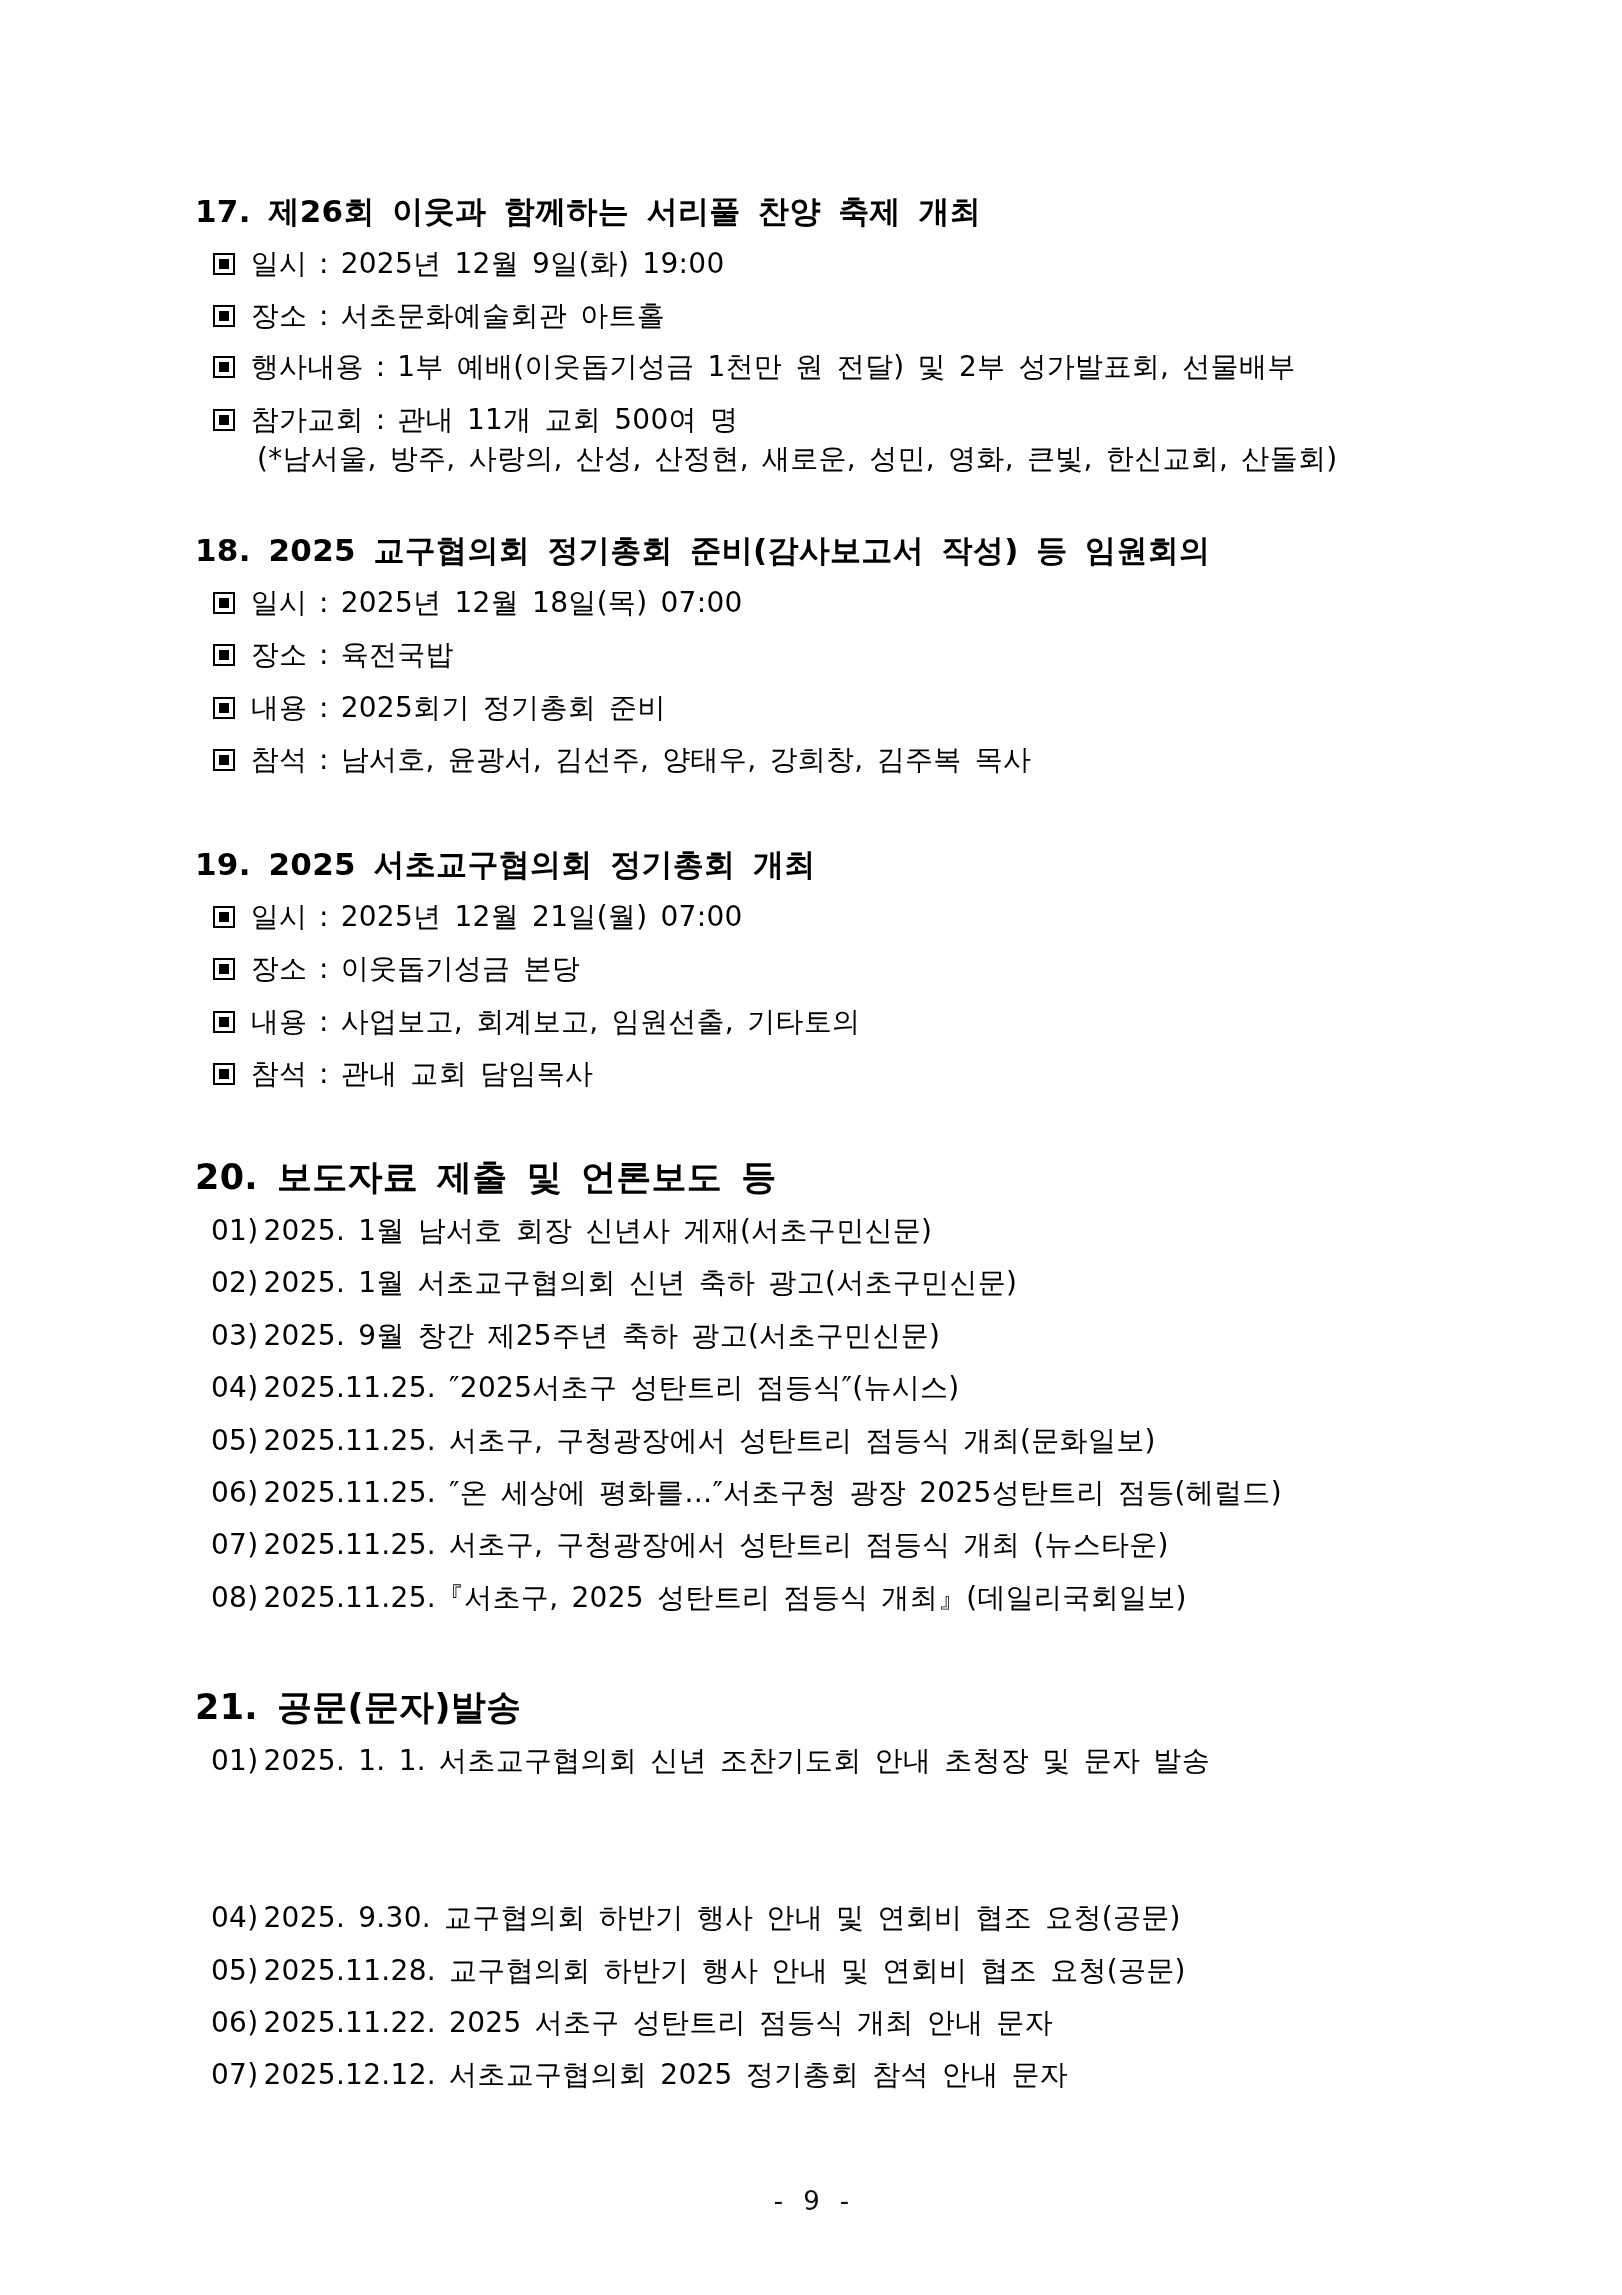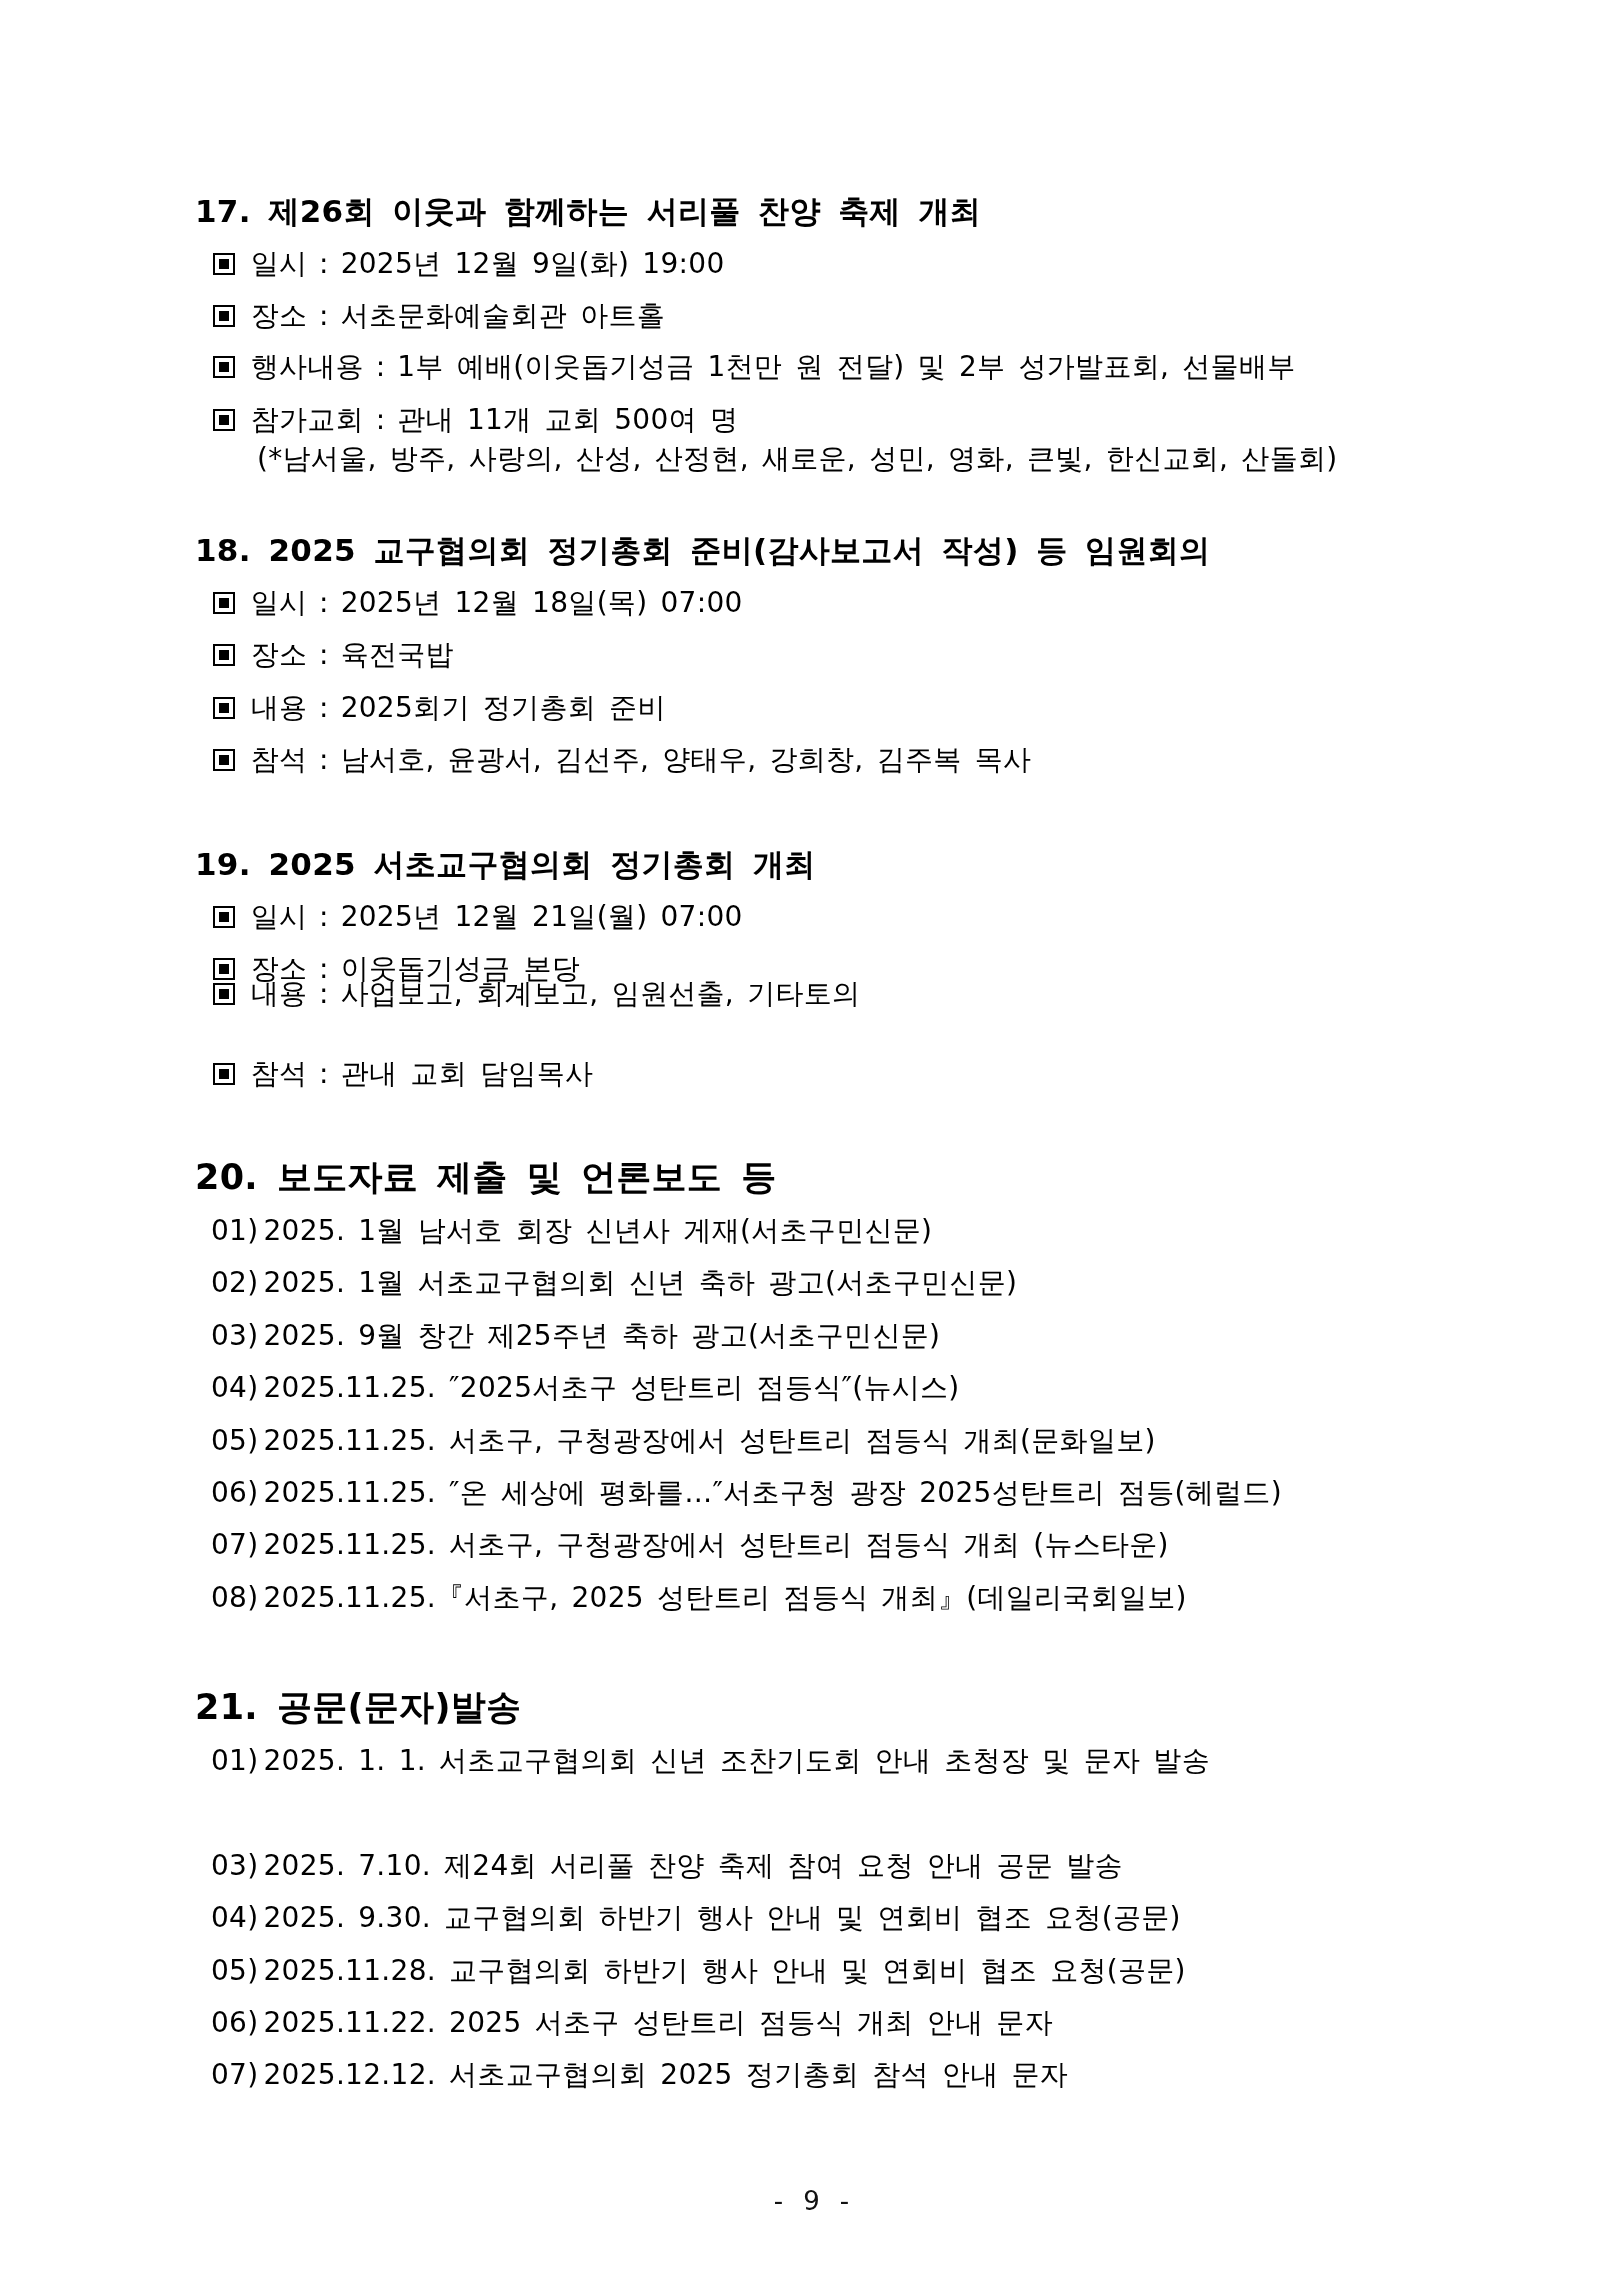--- a/index.html
+++ b/index.html
@@ -68,40 +68,39 @@
     <span class="bullet"></span><span class="label">참석</span><span class="sep">:</span><span>남서호, 윤광서, 김선주, 양태우, 강희창, 김주복 목사</span>
   </div>
 
   <div class="line heading" style="top:849px">19. 2025 서초교구협의회 정기총회 개최</div>
   <div class="line bullet-line" style="top:903px">
     <span class="bullet"></span><span class="label">일시</span><span class="sep">:</span><span>2025년 12월 21일(월) 07:00</span>
   </div>
   <div class="line bullet-line" style="top:955px">
     <span class="bullet"></span><span class="label">장소</span><span class="sep">:</span><span>이웃돕기성금 본당</span>
   </div>
-  <div class="line bullet-line" style="top:980px">
+  <div class="line bullet-line" style="top:1008px">
     <span class="bullet"></span><span class="label">내용</span><span class="sep">:</span><span>사업보고, 회계보고, 임원선출, 기타토의</span>
   </div>
   <div class="line bullet-line" style="top:1060px">
     <span class="bullet"></span><span class="label">참석</span><span class="sep">:</span><span>관내 교회 담임목사</span>
   </div>
 
   <div class="line heading big" style="top:1160px">20. 보도자료 제출 및 언론보도 등</div>
   <div class="line num-line" style="top:1217px"><span class="num">01)</span><span>2025. 1월 남서호 회장 신년사 게재(서초구민신문)</span></div>
   <div class="line num-line" style="top:1269px"><span class="num">02)</span><span>2025. 1월 서초교구협의회 신년 축하 광고(서초구민신문)</span></div>
   <div class="line num-line" style="top:1322px"><span class="num">03)</span><span>2025. 9월 창간 제25주년 축하 광고(서초구민신문)</span></div>
   <div class="line num-line" style="top:1374px"><span class="num">04)</span><span>2025.11.25. ″2025서초구 성탄트리 점등식″(뉴시스)</span></div>
   <div class="line num-line" style="top:1427px"><span class="num">05)</span><span>2025.11.25. 서초구, 구청광장에서 성탄트리 점등식 개최(문화일보)</span></div>
   <div class="line num-line" style="top:1479px"><span class="num">06)</span><span>2025.11.25. ″온 세상에 평화를…″서초구청 광장 2025성탄트리 점등(헤럴드)</span></div>
   <div class="line num-line" style="top:1531px"><span class="num">07)</span><span>2025.11.25. 서초구, 구청광장에서 성탄트리 점등식 개최 (뉴스타운)</span></div>
   <div class="line num-line" style="top:1584px"><span class="num">08)</span><span>2025.11.25.『서초구, 2025 성탄트리 점등식 개최』(데일리국회일보)</span></div>
 
   <div class="line heading big" style="top:1690px">21. 공문(문자)발송</div>
   <div class="line num-line" style="top:1747px"><span class="num">01)</span><span>2025. 1. 1. 서초교구협의회 신년 조찬기도회 안내 초청장 및 문자 발송</span></div>
-  <div class="line num-line" style="top:1852px"><span class="num">03)</span><span>2025. 7.10. 제24회 서리풀 찬양 축제 참여 요청 안내 공문 발송</span></div>
   <div class="line num-line" style="top:1904px"><span class="num">04)</span><span>2025. 9.30. 교구협의회 하반기 행사 안내 및 연회비 협조 요청(공문)</span></div>
   <div class="line num-line" style="top:1957px"><span class="num">05)</span><span>2025.11.28. 교구협의회 하반기 행사 안내 및 연회비 협조 요청(공문)</span></div>
   <div class="line num-line" style="top:2009px"><span class="num">06)</span><span>2025.11.22. 2025 서초구 성탄트리 점등식 개최 안내 문자</span></div>
   <div class="line num-line" style="top:2061px"><span class="num">07)</span><span>2025.12.12. 서초교구협의회 2025 정기총회 참석 안내 문자</span></div>
 
   <div class="pagenum">- 9 -</div>
 </div>
 
 
 </body></html>

